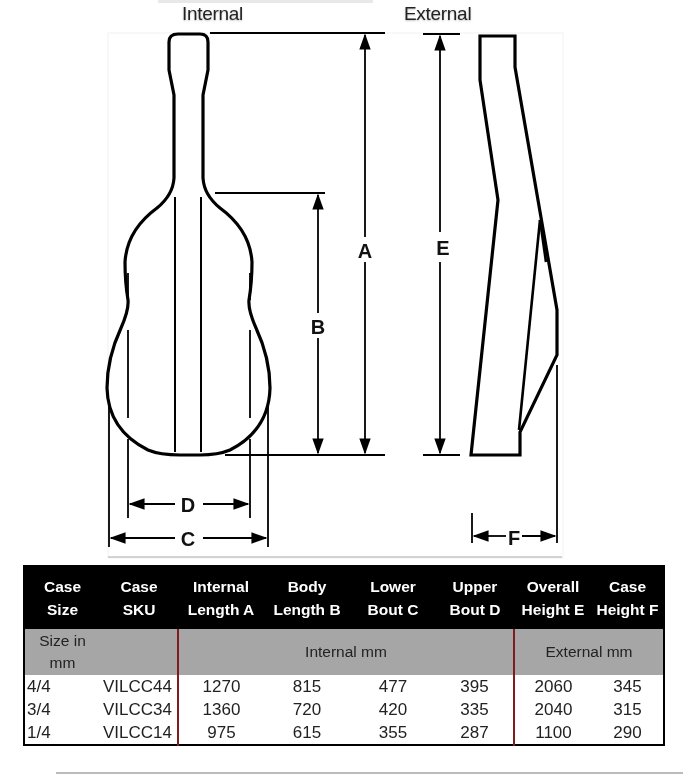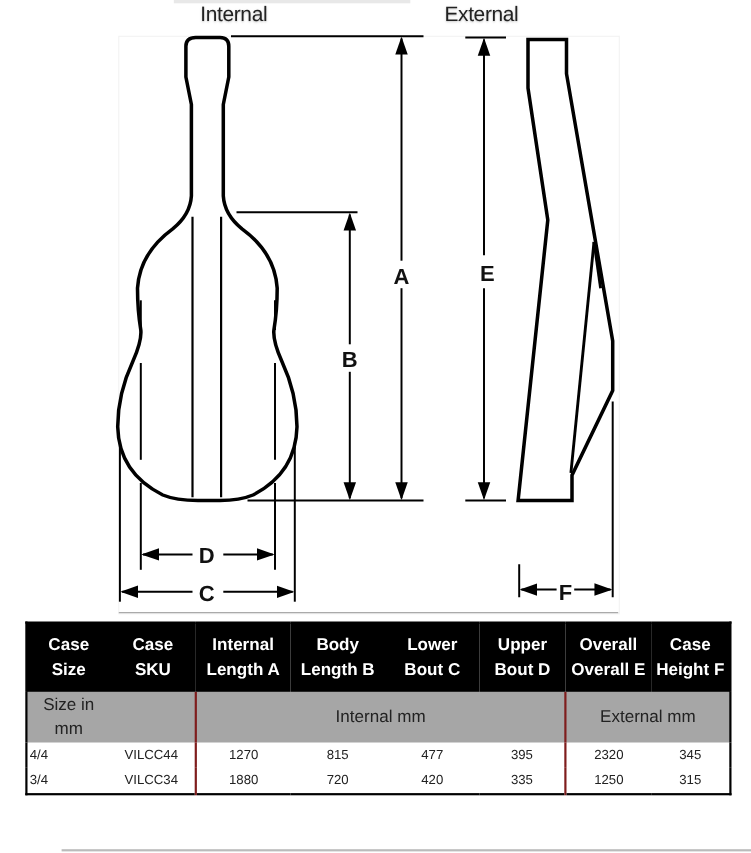--- a/index.html
+++ b/index.html
@@ -6,21 +6,21 @@
     body { width: 683px; height: 775px; position: relative; overflow: hidden; font-family: "Liberation Sans", sans-serif; }
     .top-strip { position: absolute; left: 158px; top: 0; width: 215px; height: 3px; background: #e8e8e8; }
     .diagram-label { position: absolute; font-size: 19px; color: #222; letter-spacing: -0.3px; text-shadow: 0 1px 2px rgba(80,80,80,0.35); }
     svg.diagram { position: absolute; left: 0; top: 0; }
     .dim-letter { font-family: "Liberation Sans", sans-serif; font-weight: bold; font-size: 20px; fill: #111; }
     .table-wrap { position: absolute; left: 23px; top: 565px; width: 640px; }
     table.specs { border-collapse: collapse; width: 640px; table-layout: fixed; border: 2px solid #000; }
     table.specs th { background: #000; color: #fff; font-weight: bold; font-size: 15.5px; line-height: 23px; padding: 8px 0 8px 0; text-align: center; vertical-align: middle; }
     table.specs td.sub { background: #a6a6a6; color: #222; font-size: 15.5px; text-align: center; vertical-align: middle; height: 46px; padding: 0; }
     table.specs td.sub.size { line-height: 22px; }
-    table.specs td.val { font-size: 12px; color: #222; height: 23px; padding: 0; text-align: center; line-height: 23px; }
+    table.specs td.val { font-size: 17px; color: #222; height: 23px; padding: 0; text-align: center; line-height: 23px; }
     table.specs td.val.left { text-align: left; padding-left: 2px; }
     table.specs td.val.sku { text-align: center; padding-right: 2px; }
     .sep-right { border-right: 2px solid #7f1d1d; }
     .bottom-rule { position: absolute; left: 56px; top: 772px; width: 627px; height: 2px; background: #bbb; }
   </style>
 </head>
 <body>
 
 <div class="top-strip"></div>
 
@@ -151,48 +151,58 @@
       <col style="width:72px">
     </colgroup>
     <thead>
       <tr>
         <th><span>Case</span><br><span>Size</span></th>
         <th><span>Case</span><br><span>SKU</span></th>
         <th><span>Internal</span><br><span>Length A</span></th>
         <th><span>Body</span><br><span>Length B</span></th>
         <th><span>Lower</span><br><span>Bout C</span></th>
         <th><span>Upper</span><br><span>Bout D</span></th>
-        <th><span>Overall</span><br><span>Overall E</span></th>
+        <th><span>Overall</span><br><span>Height E</span></th>
         <th><span>Case</span><br><span>Height F</span></th>
       </tr>
     </thead>
     <tbody>
       <tr>
         <td class="sub size"><span>Size in</span><br><span>mm</span></td>
         <td class="sub sep-right"></td>
         <td class="sub sep-right" colspan="4">Internal mm</td>
         <td class="sub" colspan="2">External mm</td>
       </tr>
       <tr>
         <td class="val left">4/4</td>
         <td class="val sku sep-right">VILCC44</td>
         <td class="val">1270</td>
         <td class="val">815</td>
         <td class="val">477</td>
         <td class="val sep-right">395</td>
-        <td class="val">2320</td>
+        <td class="val">2060</td>
         <td class="val">345</td>
       </tr>
       <tr>
         <td class="val left">3/4</td>
         <td class="val sku sep-right">VILCC34</td>
-        <td class="val">1880</td>
+        <td class="val">1360</td>
         <td class="val">720</td>
         <td class="val">420</td>
         <td class="val sep-right">335</td>
-        <td class="val">1250</td>
+        <td class="val">2040</td>
         <td class="val">315</td>
+      </tr>
+      <tr>
+        <td class="val left">1/4</td>
+        <td class="val sku sep-right">VILCC14</td>
+        <td class="val">975</td>
+        <td class="val">615</td>
+        <td class="val">355</td>
+        <td class="val sep-right">287</td>
+        <td class="val">1100</td>
+        <td class="val">290</td>
       </tr>
     </tbody>
   </table>
 </div>
 
 <div class="bottom-rule"></div>
 
 </body></html>

